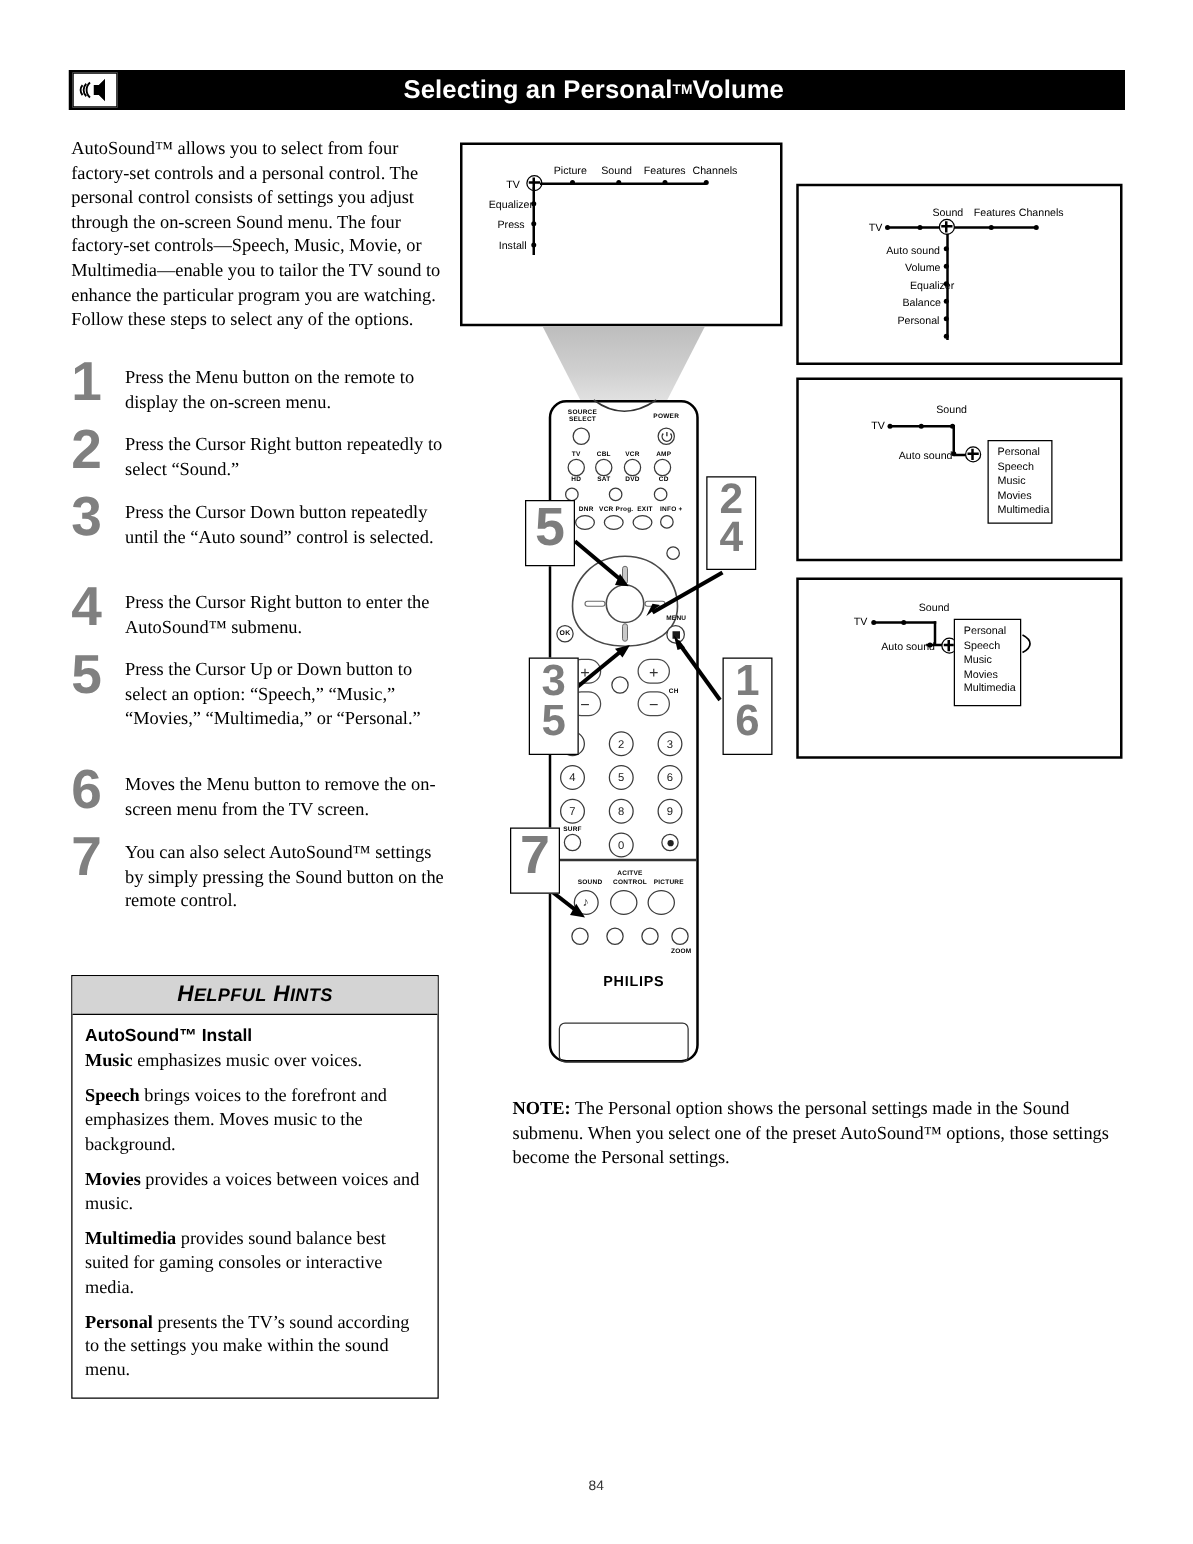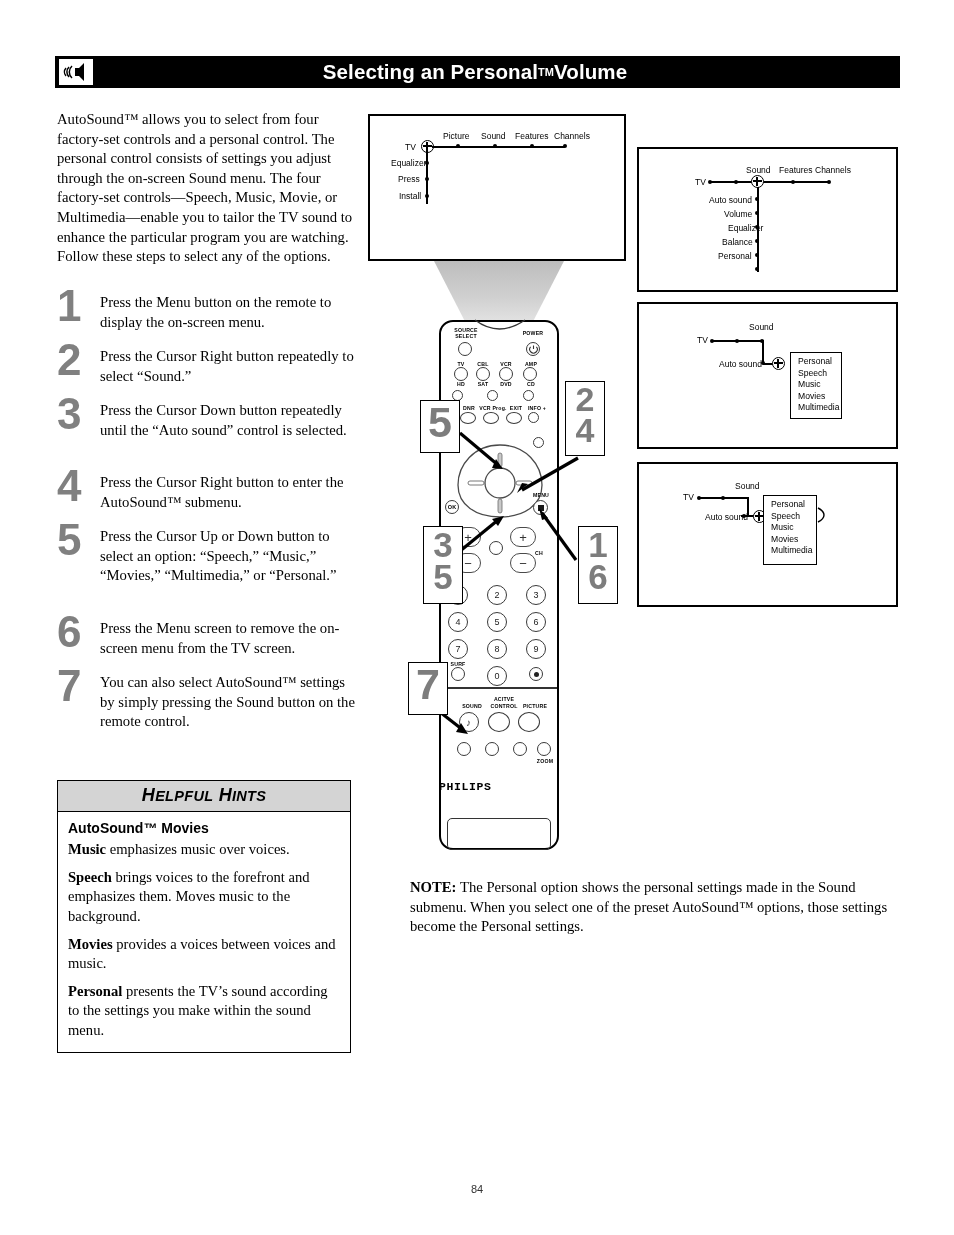--- a/index.html
+++ b/index.html
@@ -211,35 +211,36 @@
   <div class="step" style="min-height:50px">
     <div class="step-num">4</div>
     <div class="step-text">Press the Cursor Right button to enter the AutoSound™ submenu.</div>
   </div>
   <div class="step" style="min-height:88px">
     <div class="step-num">5</div>
     <div class="step-text">Press the Cursor Up or Down button to select an option: “Speech,” “Music,” “Movies,” “Multimedia,” or “Personal.”</div>
   </div>
   <div class="step" style="min-height:50px">
     <div class="step-num">6</div>
-    <div class="step-text">Press the Menu screen to remove the on-screen menu from the TV screen.</div>
+    <div class="step-text">Moves the Menu button to remove the on-screen menu from the TV screen.</div>
   </div>
   <div class="step" style="min-height:80px">
     <div class="step-num">7</div>
     <div class="step-text">You can also select AutoSound™ settings by simply pressing the Sound button on the remote control.</div>
   </div>
 </div>
 
 <div id="hints-box">
   <div id="hints-head"><span>H</span><span class="small">ELPFUL</span> <span>H</span><span class="small">INTS</span></div>
   <div id="hints-body">
-    <div class="subtitle">AutoSound™ Movies</div>
+    <div class="subtitle">AutoSound™ Install</div>
     <p><b>Music</b><span> emphasizes music over voices.</span></p>
     <p><b>Speech</b><span> brings voices to the forefront and emphasizes them. Moves music to the background.</span></p>
     <p><b>Movies</b><span> provides a voices between voices and music.</span></p>
+    <p><b>Multimedia</b><span> provides sound balance best suited for gaming consoles or interactive media.</span></p>
     <p><b>Personal</b><span> presents the TV’s sound according to the settings you make within the sound menu.</span></p>
   </div>
 </div>
 
 <div class="tvbox" id="tv-main">
 
   <div class="menu-label" style="left:73px; top:15px;">Picture</div>
   <div class="menu-label" style="left:111px; top:15px;">Sound</div>
   <div class="menu-label" style="left:145px; top:15px;">Features</div>
   <div class="menu-label" style="left:184px; top:15px;">Channels</div>
@@ -361,22 +362,22 @@
 <div style="position:absolute; left:466px; top:717px; font-size:10px; color:#333;">♪</div>
 <div class="rbtn" style="left:488px; top:712px; width:22px; height:20px;"></div>
 <div class="rbtn" style="left:518px; top:712px; width:22px; height:20px;"></div>
 
 <div class="rbtn rbtn-sm" style="left:457px; top:742px;"></div>
 <div class="rbtn rbtn-sm" style="left:485px; top:742px;"></div>
 <div class="rbtn rbtn-sm" style="left:513px; top:742px;"></div>
 <div class="rbtn rbtn-sm" style="left:537px; top:742px;"></div>
 <div class="rlabel" style="left:532px; top:758px; width:26px;">ZOOM</div>
 
-<div style="position:absolute; left:439px; top:780px; width:136px; 
-     font-family:Liberation Mono, monospace; font-weight:bold; font-size:11.5px; letter-spacing:0.6px;">PHILIPS</div>
+<div style="position:absolute; left:439px; top:780px; width:136px; text-align:center;
+     font-family:Liberation Sans, sans-serif; font-weight:bold; font-size:11.5px; letter-spacing:0.6px;">PHILIPS</div>
 <div style="position:absolute; left:447px; top:818px; width:104px; height:32px;
      border:1.3px solid #333; border-radius:5px;"></div>
 
 <svg style="position:absolute; left:400px; top:380px; pointer-events:none;" width="240" height="330">
 
   <path d="M60 53 L98 85" stroke="#000" stroke-width="3.2" fill="none"></path>
   <path d="M96 79 L103 89 L92 88 Z" fill="#000"></path>
 
   <path d="M178 78 L122 110" stroke="#000" stroke-width="3.2" fill="none"></path>
   <path d="M128 104 L117 113 L122 103 Z" fill="#000"></path>

